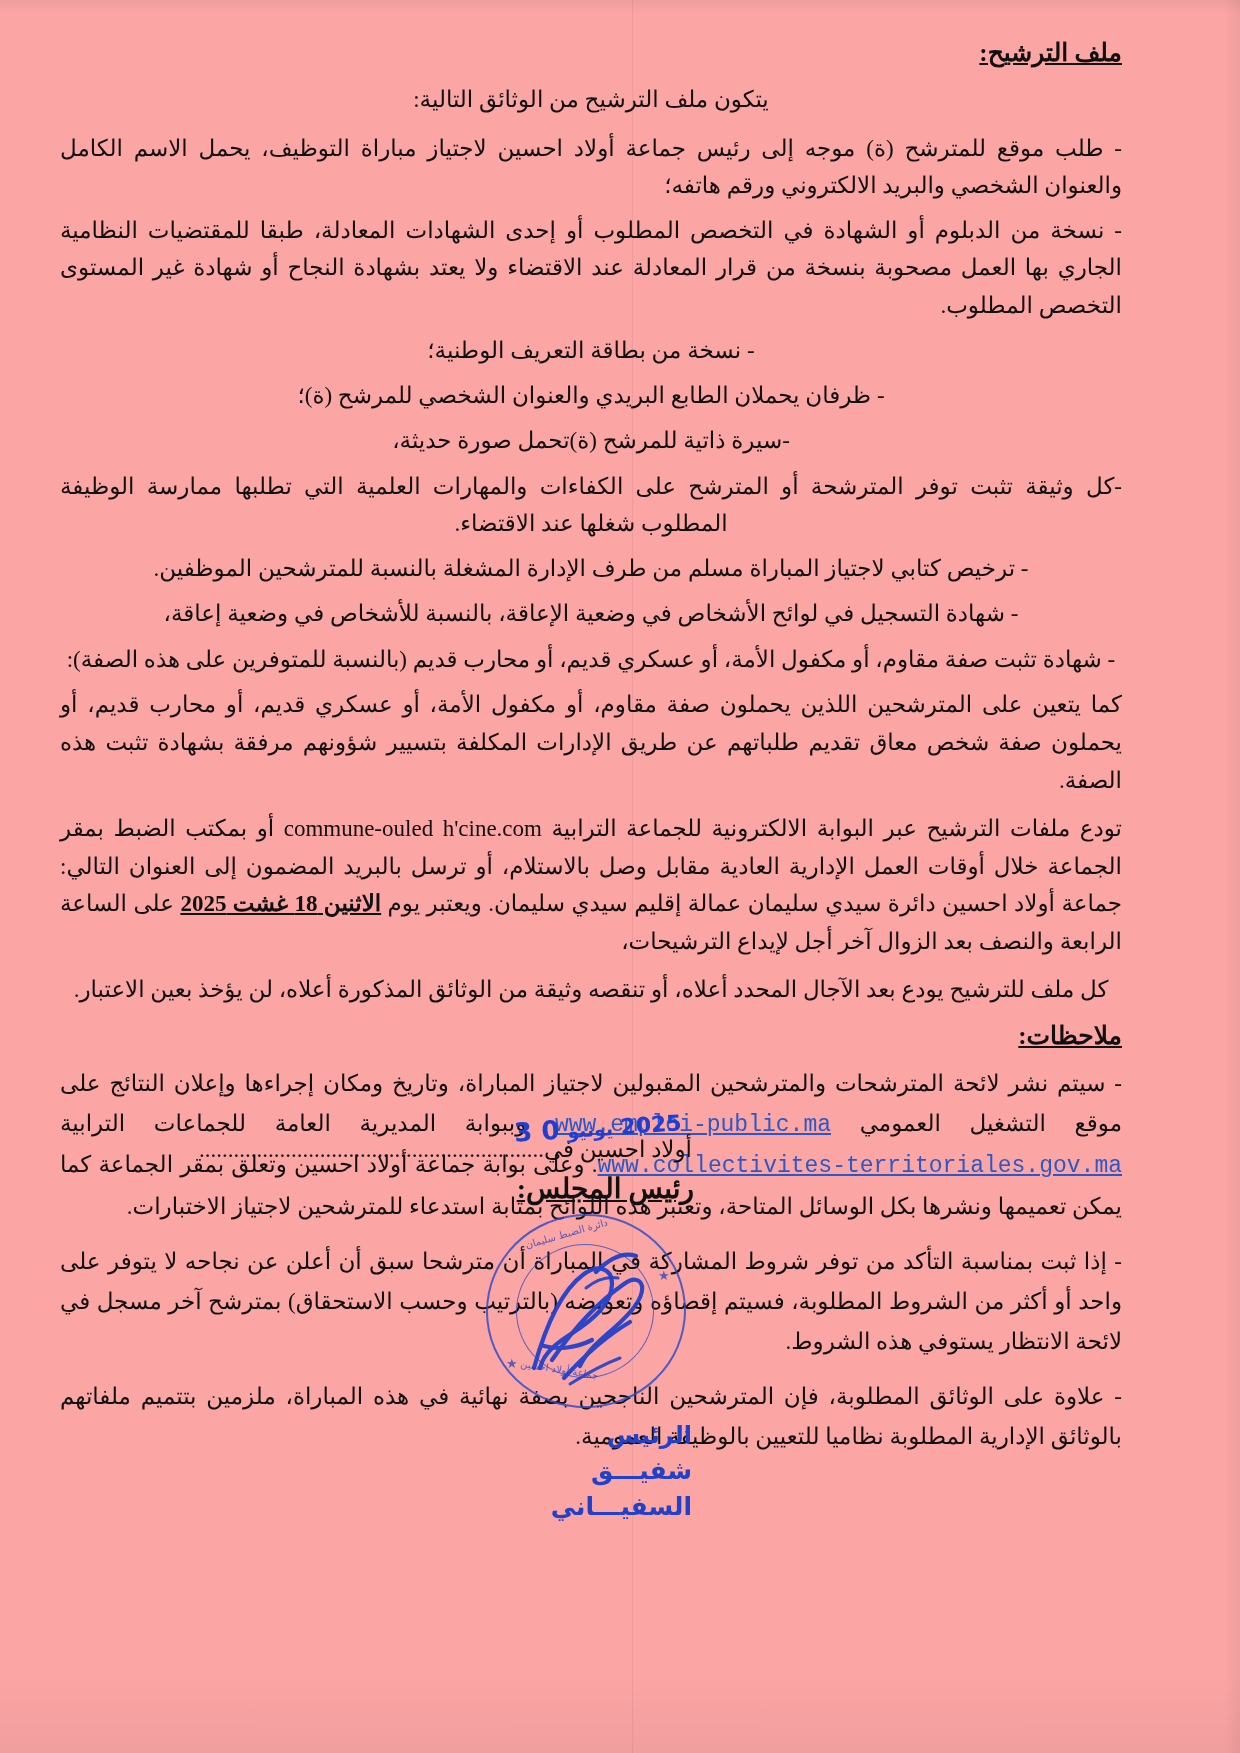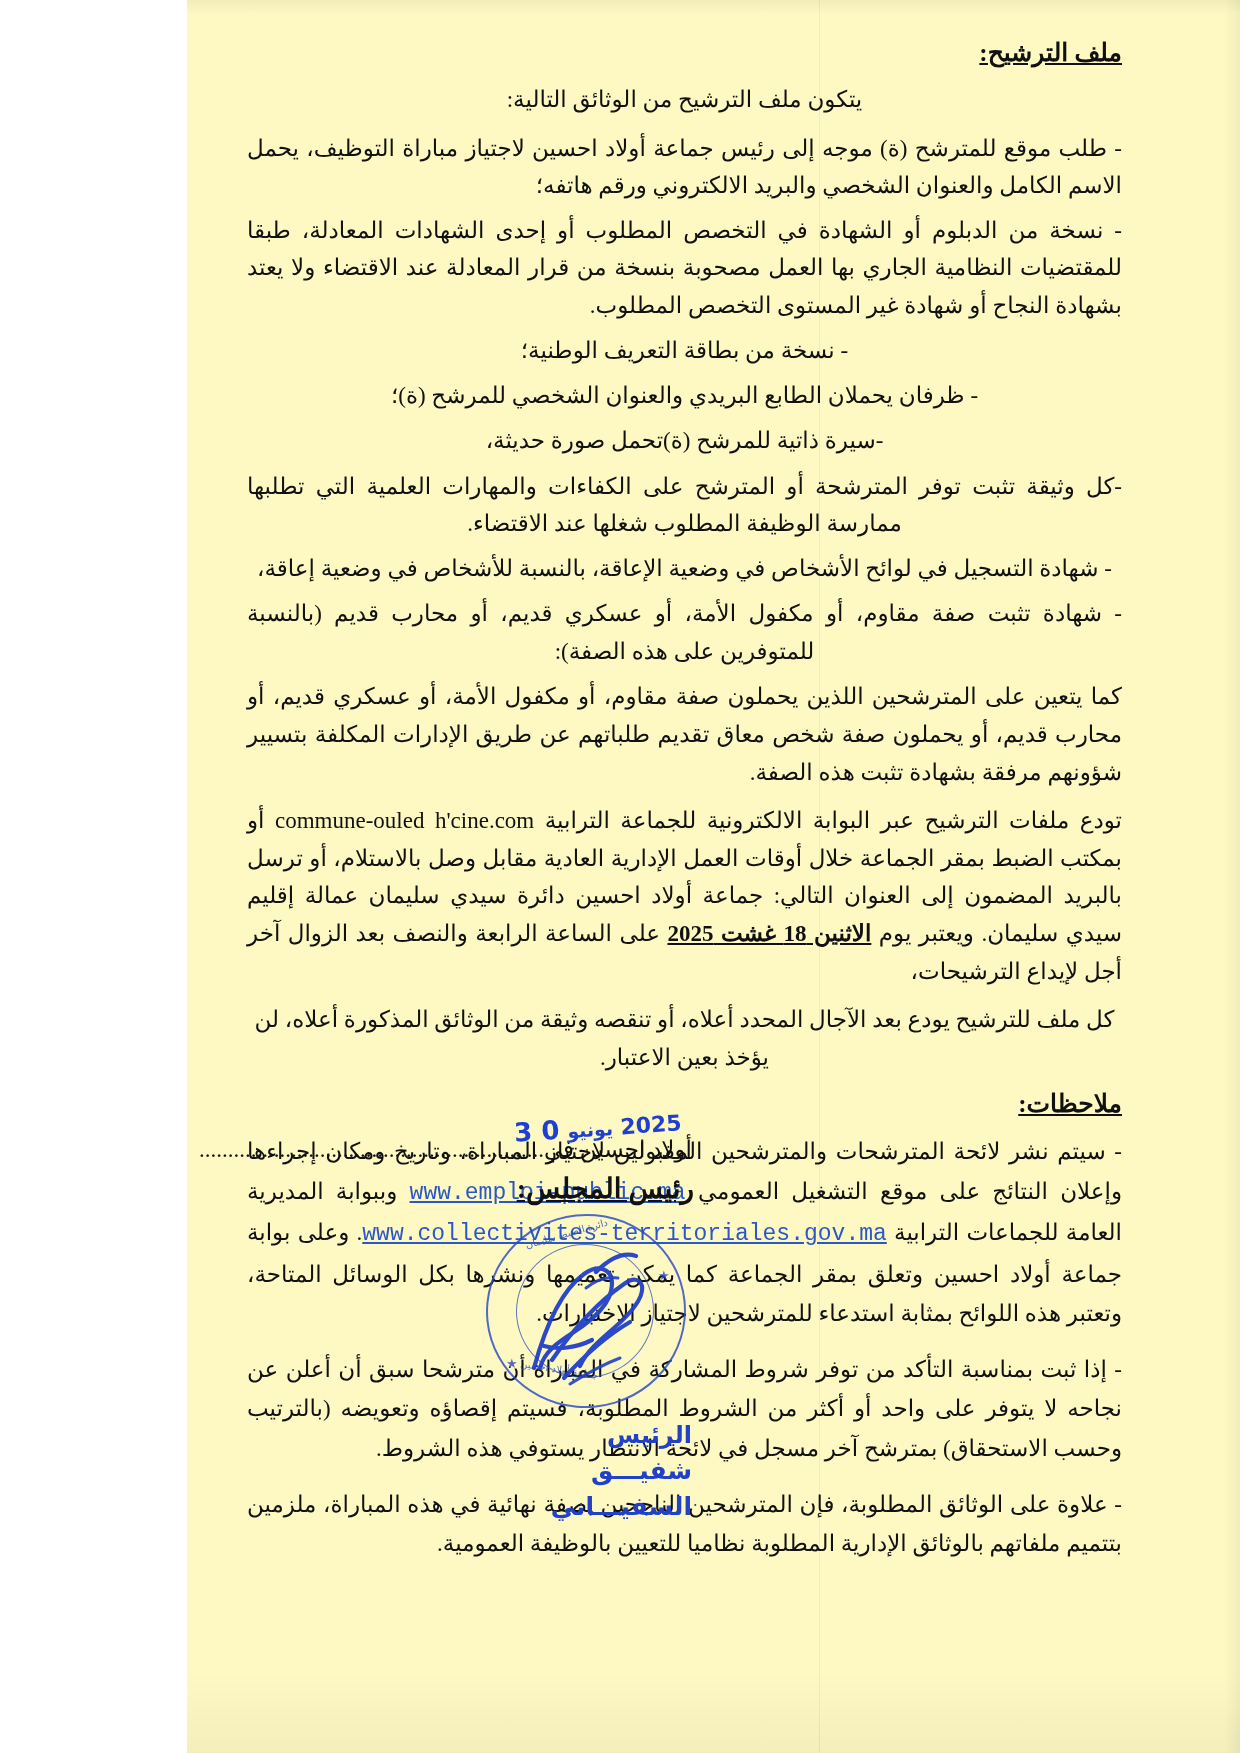--- a/index.html
+++ b/index.html
@@ -2,23 +2,23 @@
 <html lang="ar" dir="rtl"><head>
 <meta charset="utf-8">
 <style>
   html, body {
     margin: 0;
     padding: 0;
     background: #ffffff;
   }
   .page {
     position: relative;
-    width: 1053px;
+    width: 1240px;
     height: 1753px;
-    background: #fef9c3;
+    background: #fca5a5;
     overflow: hidden;
     font-family: "Liberation Serif", "DejaVu Serif", serif;
     color: #111111;
   }
   
   .fold-line {
     position: absolute;
     top: 0;
     left: 632px;
     width: 1px;
@@ -263,20 +263,21 @@
 
     <p class="intro">يتكون ملف الترشيح من الوثائق التالية:</p>
 
     <div class="requirements">
       <p class="item just-both">- طلب موقع للمترشح (ة) موجه إلى رئيس جماعة أولاد احسين لاجتياز مباراة التوظيف، يحمل الاسم الكامل والعنوان الشخصي والبريد الالكتروني ورقم هاتفه؛</p>
       <p class="item just-both">- نسخة من الدبلوم أو الشهادة في التخصص المطلوب أو إحدى الشهادات المعادلة، طبقا للمقتضيات النظامية الجاري بها العمل مصحوبة بنسخة من قرار المعادلة عند الاقتضاء ولا يعتد بشهادة النجاح أو شهادة غير المستوى التخصص المطلوب.</p>
       <p class="item center-ish">- نسخة من بطاقة التعريف الوطنية؛</p>
       <p class="item center-ish">- ظرفان يحملان الطابع البريدي والعنوان الشخصي للمرشح (ة)؛</p>
       <p class="item center-ish">-سيرة ذاتية للمرشح (ة)تحمل صورة حديثة،</p>
       <p class="item center-ish">-كل وثيقة تثبت توفر المترشحة أو المترشح على الكفاءات والمهارات العلمية التي تطلبها  ممارسة الوظيفة المطلوب شغلها عند الاقتضاء.</p>
+      <p class="item center-ish">- ترخيص كتابي لاجتياز المباراة مسلم من طرف الإدارة المشغلة بالنسبة للمترشحين الموظفين.</p>
       <p class="item center-ish">- شهادة التسجيل في لوائح الأشخاص في وضعية الإعاقة، بالنسبة للأشخاص في وضعية إعاقة،</p>
       <p class="item center-ish">- شهادة تثبت صفة مقاوم، أو مكفول الأمة، أو عسكري قديم، أو محارب قديم (بالنسبة للمتوفرين على هذه الصفة):</p>
     </div>
 
     <p class="para-block">كما يتعين على المترشحين اللذين يحملون صفة مقاوم، أو مكفول الأمة، أو عسكري قديم، أو محارب قديم، أو يحملون صفة شخص معاق تقديم طلباتهم عن طريق الإدارات المكلفة بتسيير شؤونهم مرفقة بشهادة تثبت هذه الصفة.</p>
 
     <p class="para-block">
       <span>تودع ملفات الترشيح عبر البوابة الالكترونية للجماعة الترابية </span><span class="latin">commune-ouled h'cine.com</span><span> أو بمكتب الضبط بمقر الجماعة خلال أوقات العمل الإدارية العادية مقابل وصل بالاستلام، أو ترسل بالبريد المضمون إلى العنوان التالي: جماعة أولاد احسين دائرة سيدي سليمان عمالة إقليم سيدي سليمان. ويعتبر يوم </span><b class="bold-underline">الاثنين 18 غشت 2025</b><span> على الساعة الرابعة والنصف بعد الزوال آخر أجل لإيداع الترشيحات،</span>
     </p>
 

